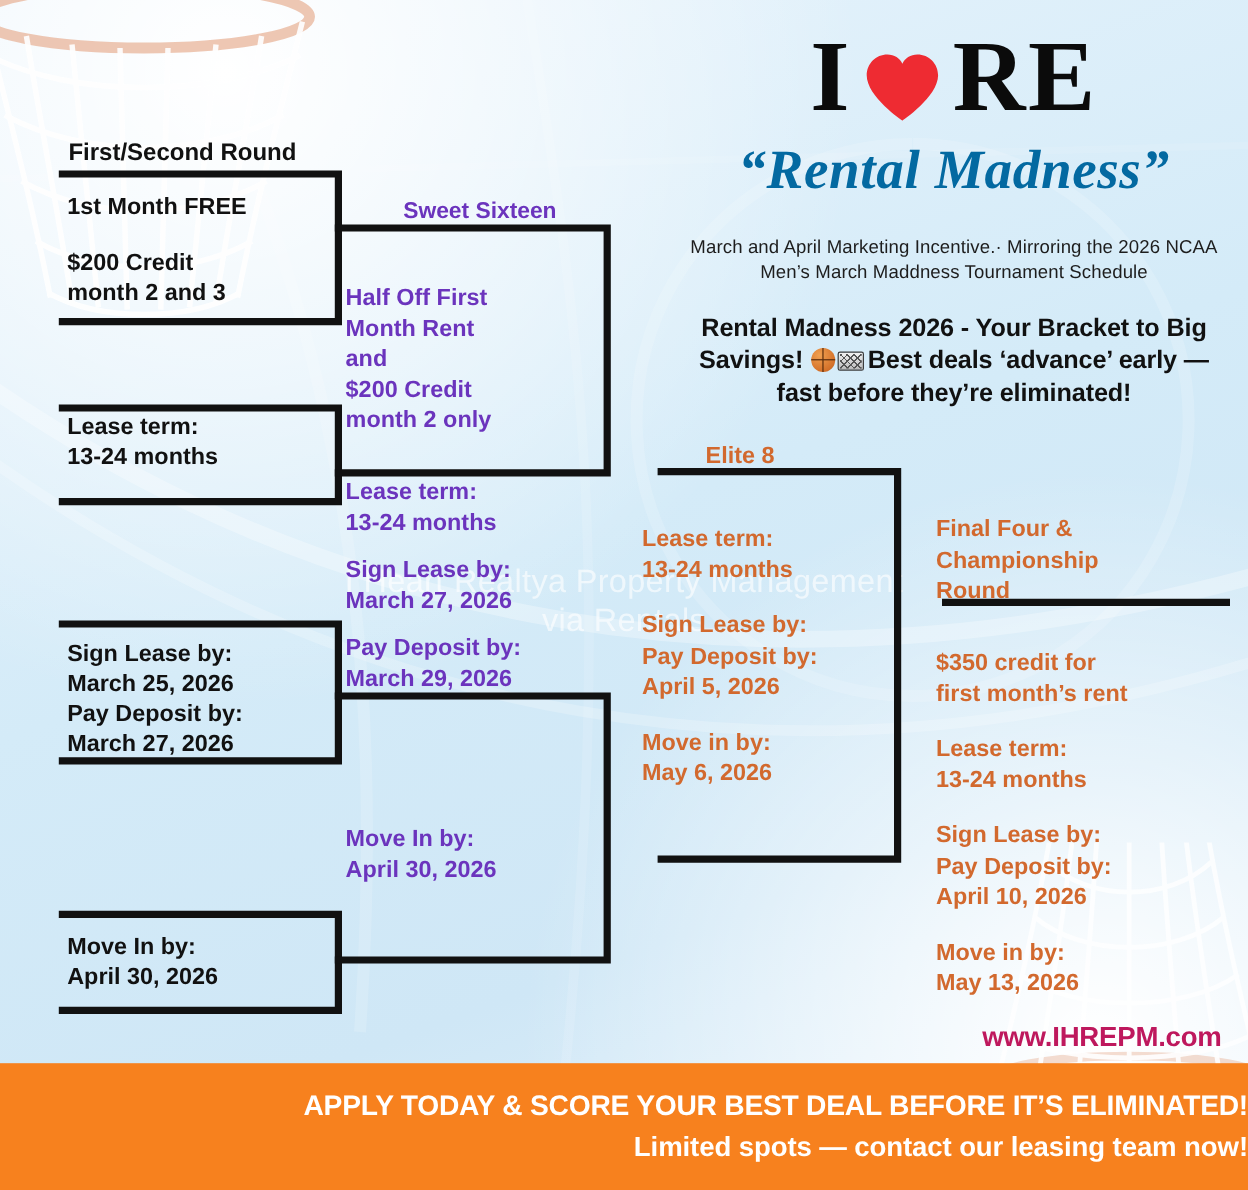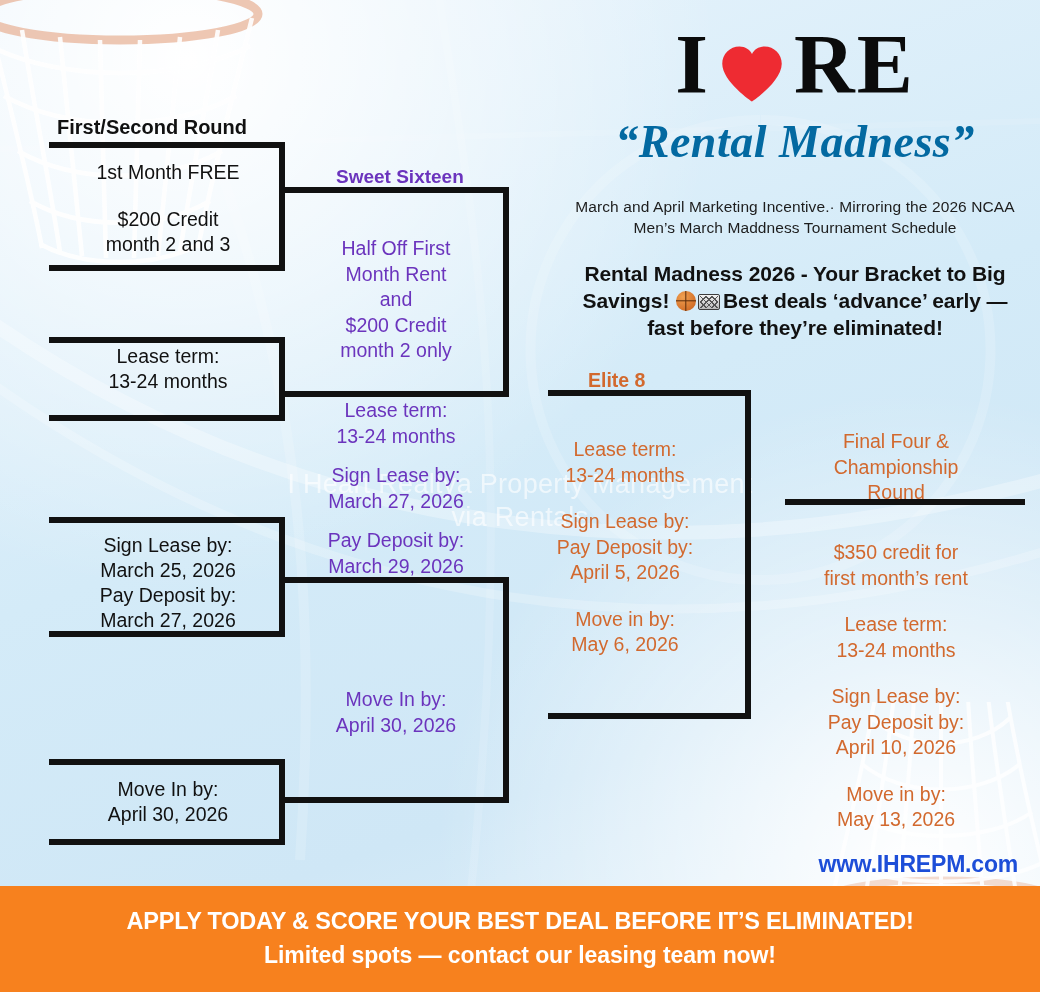--- a/index.html
+++ b/index.html
@@ -73,34 +73,34 @@
   #net-emoji:before{
     content:"";position:absolute;inset:1px;
     background:
       repeating-linear-gradient(45deg,#555 0 1px,transparent 1px 4px),
       repeating-linear-gradient(-45deg,#555 0 1px,transparent 1px 4px);
   }
 
   
   #bracket{ position:absolute; inset:0; }
   .round-label{ position:absolute; font-weight:700; white-space:nowrap; }
-  .cell{ position:absolute; text-align:center; font-weight:400; }
+  .cell{ position:absolute; font-weight:700; }
   .black{ color:#111; }
   .purple{ color:#6b34bd; }
   .orange{ color:#d2692e; }
 
   
   #site-url{
     position:absolute; right:22px; top:851px;
-    font-size:23px; font-weight:700; color:#1d4ed8; letter-spacing:-.2px;
+    font-size:23px; font-weight:700; color:#be185d; letter-spacing:-.2px;
   }
   #cta-banner{
     position:absolute; left:0; right:0; bottom:0; height:106px;
     background:#f7811e; color:#ffffff; text-align:center;
-    display:flex; flex-direction:column; align-items:center; justify-content:center;
+    display:flex; flex-direction:column; align-items:flex-end; justify-content:center;
   }
   #cta-line1{ font-size:23.5px; font-weight:700; letter-spacing:-.2px; line-height:30px; }
   #cta-line2{ font-size:23px; font-weight:700; letter-spacing:-.1px; line-height:34px; margin-top:2px; }
 </style>
 </head>
 <body>
 
 <div id="bg-gradient"></div>
 
 <svg id="bg-swoosh" width="1040" height="992" viewBox="0 0 1040 992">

